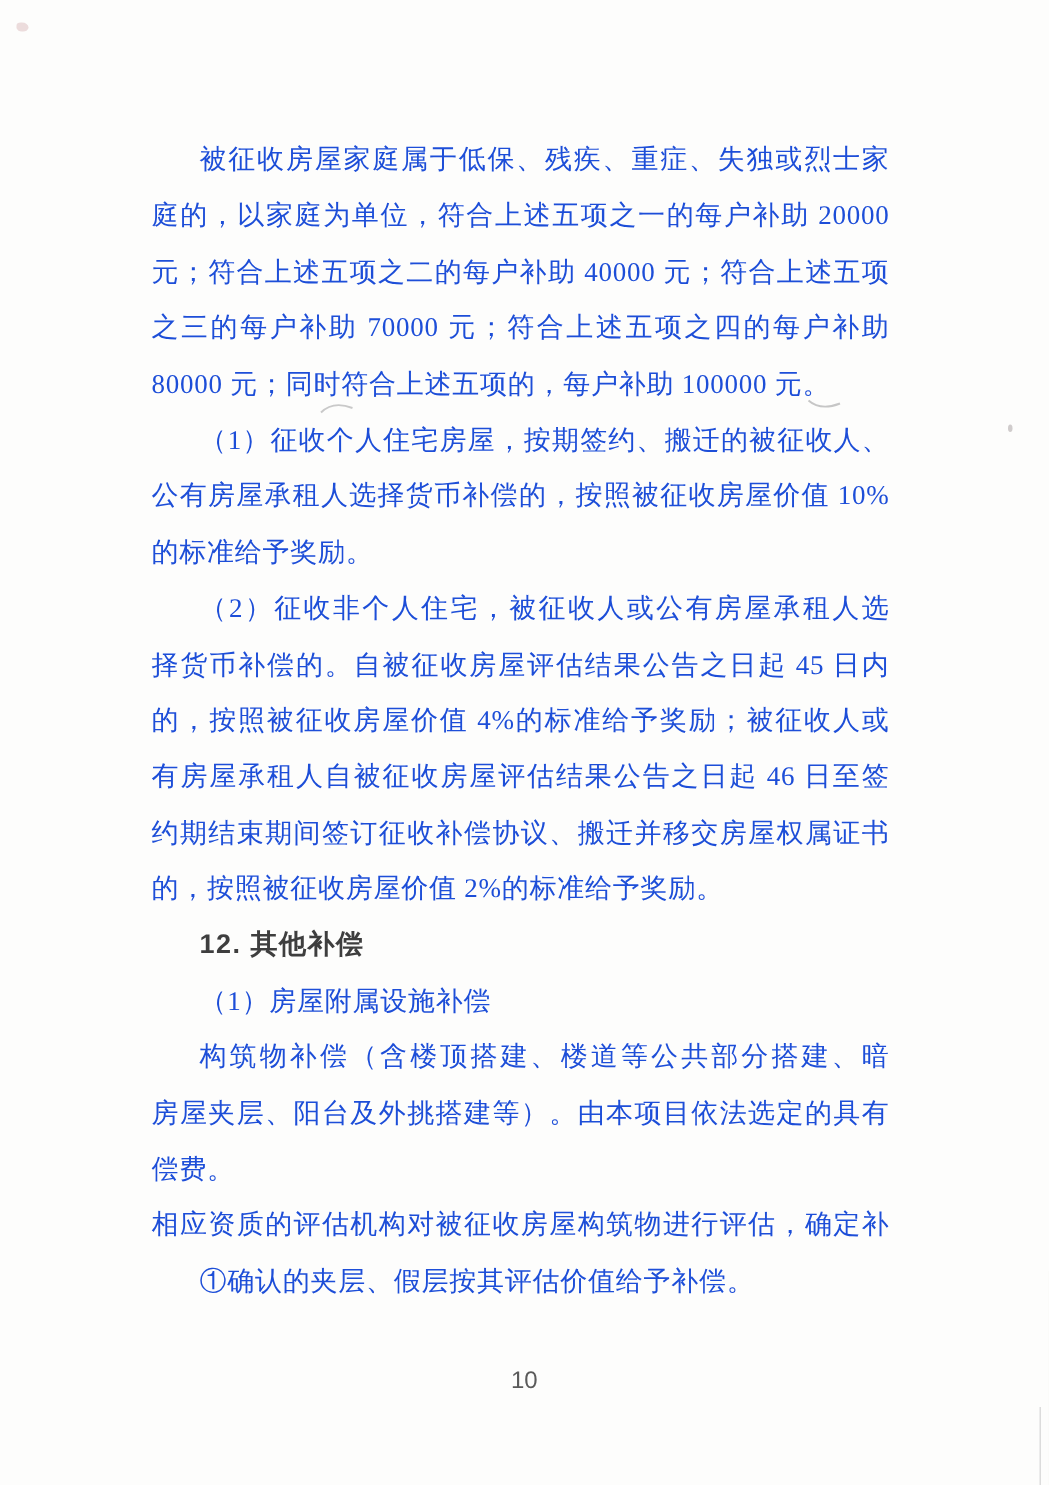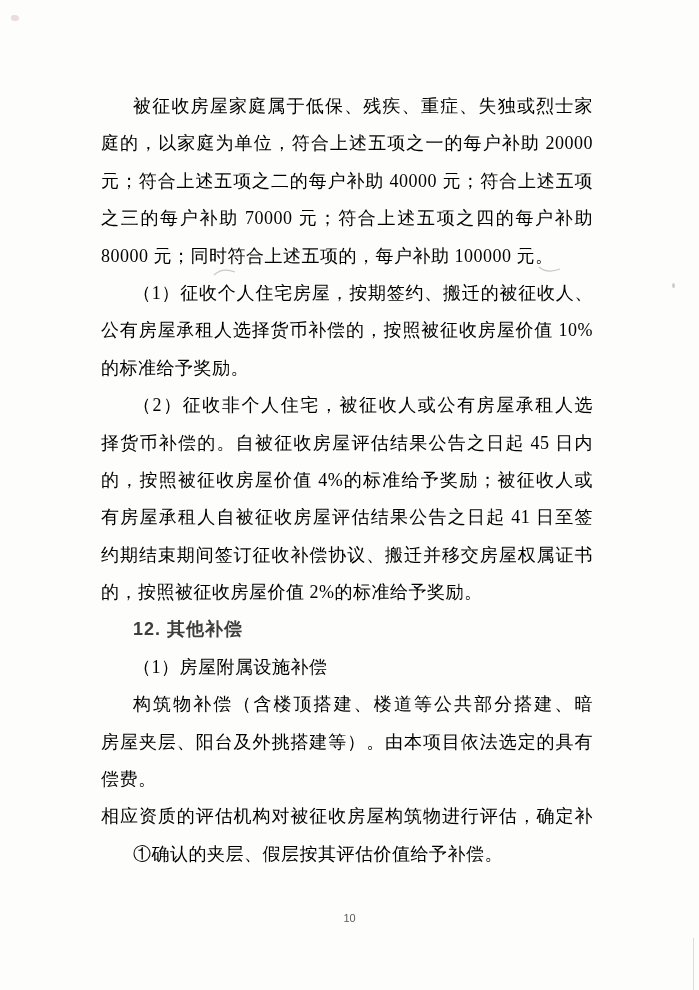--- a/index.html
+++ b/index.html
@@ -21,42 +21,42 @@
     width: 492px;
   }
   .line {
     font-size: 18px;
     line-height: 37.4px;
     height: 37.4px;
     overflow: hidden;
     text-align: justify;
     text-align-last: justify;
     letter-spacing: 0.5px;
-    color: #000000;
+    color: #1d4ed8;
   }
   .line.end {
     text-align-last: left;
   }
   .line.indent {
     text-indent: 32px;
   }
   .line.heading {
     font-family: "Liberation Sans", sans-serif;
     font-weight: bold;
     color: #3e3e3e;
     text-align-last: left;
     text-indent: 32px;
     letter-spacing: 1px;
   }
   .page-number {
     position: absolute;
     left: 0; right: 0; top: 912px;
     text-align: center;
     font-family: "Liberation Sans", sans-serif;
-    font-size: 11px;
+    font-size: 16px;
     color: #5a5a5a;
   }
   .artifact { position: absolute; }
   .edge-line {
     position: absolute;
     right: 5px; bottom: 0;
     width: 1px; height: 52px;
     background: #dcdcdc;
   }
   .speck {
@@ -88,21 +88,21 @@
     <div class="line end">80000 元；同时符合上述五项的，每户补助 100000 元。</div>
 
 
     <div class="line indent">（1）征收个人住宅房屋，按期签约、搬迁的被征收人、</div>
     <div class="line">公有房屋承租人选择货币补偿的，按照被征收房屋价值 10%</div>
     <div class="line end">的标准给予奖励。</div>
 
     <div class="line indent">（2）征收非个人住宅，被征收人或公有房屋承租人选</div>
     <div class="line">择货币补偿的。自被征收房屋评估结果公告之日起 45 日内</div>
     <div class="line">的，按照被征收房屋价值 4%的标准给予奖励；被征收人或公</div>
-    <div class="line">有房屋承租人自被征收房屋评估结果公告之日起 41 日至签</div>
+    <div class="line">有房屋承租人自被征收房屋评估结果公告之日起 46 日至签</div>
     <div class="line">约期结束期间签订征收补偿协议、搬迁并移交房屋权属证书</div>
     <div class="line end">的，按照被征收房屋价值 2%的标准给予奖励。</div>
 
     <div class="line heading">12. 其他补偿</div>
 
     <div class="line indent end">（1）房屋附属设施补偿</div>
 
     <div class="line indent">构筑物补偿（含楼顶搭建、楼道等公共部分搭建、暗楼、</div>
     <div class="line">房屋夹层、阳台及外挑搭建等）。由本项目依法选定的具有</div>
     <div class="line end">偿费。</div>

